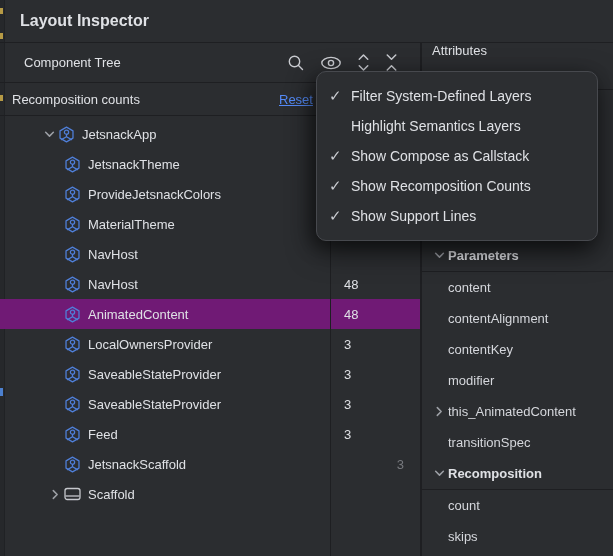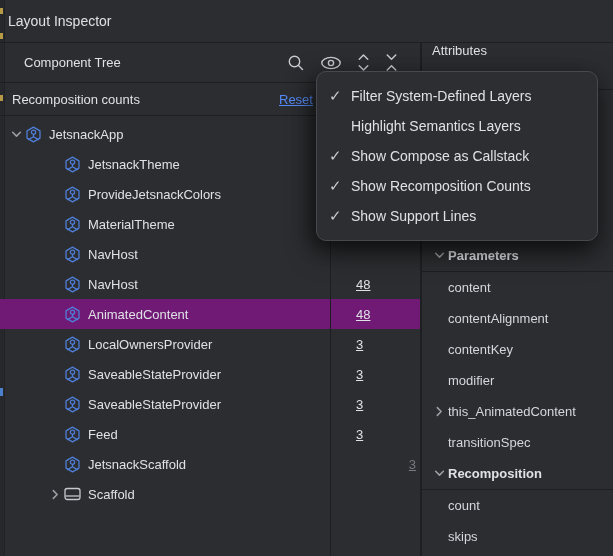--- a/index.html
+++ b/index.html
@@ -8,39 +8,39 @@
     font-family:"Liberation Sans",sans-serif;color:#dfe1e5;overflow:hidden;
     font-size:13px;-webkit-font-smoothing:antialiased;
   }
   
   .gutter{position:absolute;left:0;top:0;width:4px;height:556px;background:#26282b;border-right:1px solid #202225;}
   .tick{position:absolute;left:0;width:3px;height:6px;display:block;}
   .tick.gold{background:#b69a45;}
   .tick.blue{background:#4c80cf;}
   
   .titlebar{position:absolute;left:0;top:0;width:613px;height:42px;border-bottom:1px solid #1e1f22;display:flex;align-items:center;}
-  .titlebar .title{font-weight:normal;font-size:14px;padding-left:8px;}
+  .titlebar .title{font-weight:bold;font-size:16px;padding-left:20px;}
   
   .left{position:absolute;left:0;top:43px;width:420px;height:513px;}
   .right{position:absolute;left:422px;top:43px;width:191px;height:513px;border-left:2px solid #1e1f22;margin-left:-2px;left:422px;}
   .tree-header{position:relative;height:39px;border-bottom:1px solid #1e1f22;display:flex;align-items:center;padding-left:24px;}
   .hicons{position:absolute;right:22px;top:0;height:39px;display:flex;align-items:center;gap:15px;}
   .hbtn{display:flex;align-items:center;justify-content:center;cursor:default;}
   .recomp-row{position:relative;height:32px;border-bottom:1px solid #1e1f22;display:flex;align-items:center;padding-left:12px;}
   .reset{position:absolute;left:279px;color:#548af7;text-decoration:underline;cursor:pointer;}
   
   .tree{position:relative;padding-top:3px;}
   .vline{position:absolute;left:330px;top:0;width:1px;height:441px;background:#1e1f22;z-index:2;}
   .trow{position:relative;height:30px;display:flex;align-items:center;}
   .trow.sel{background:#701a75;}
   .trow .slot{width:18px;display:flex;align-items:center;justify-content:center;flex:none;}
-  .trow.d0{padding-left:7px;}
+  .trow.d0{padding-left:7px;margin-left:33px;}
   .trow.d1{padding-left:46px;}
   .nicon{width:17px;margin-right:7px;display:flex;align-items:center;flex:none;}
-  .count{position:absolute;left:356px;width:60px;color:#dfe1e5;z-index:3;text-decoration:underline;}
+  .count{position:absolute;left:344px;width:60px;color:#dfe1e5;z-index:3;}
   .count.dim{text-align:right;color:#77797e;}
   
   .attr-header{height:47px;border-bottom:1px solid #1e1f22;display:flex;align-items:flex-start;padding:0 0 12px 10px;box-sizing:border-box;}
   .attr-list{padding-top:150px;}
   .arow{height:31px;display:flex;align-items:center;padding-left:8px;}
   .arow .slot{width:18px;display:flex;align-items:center;justify-content:center;flex:none;}
   .arow.sec{font-weight:bold;border-bottom:1px solid #1e1f22;}
   .arow .alabel{color:#d5d7dc;}
   .arow.sec .alabel{color:#dfe1e5;text-align:right;}
   

